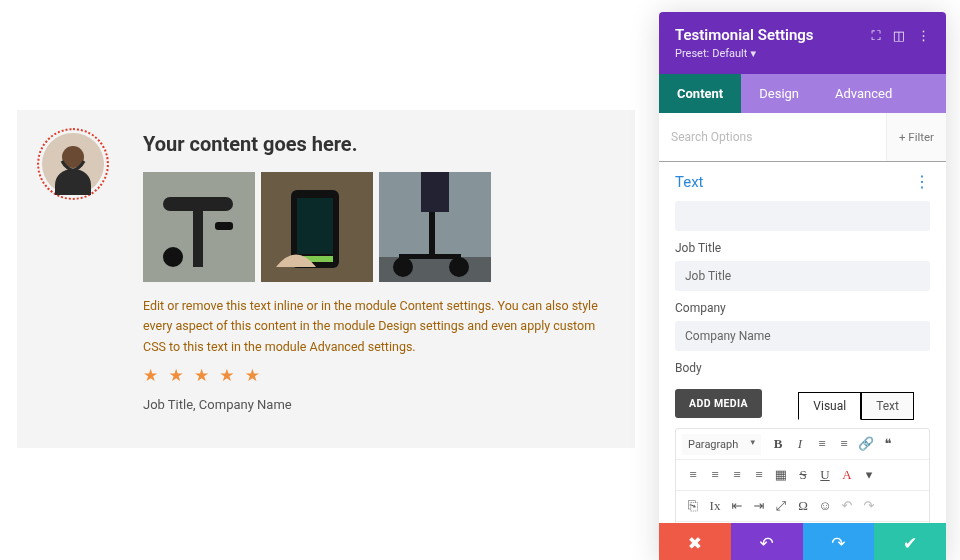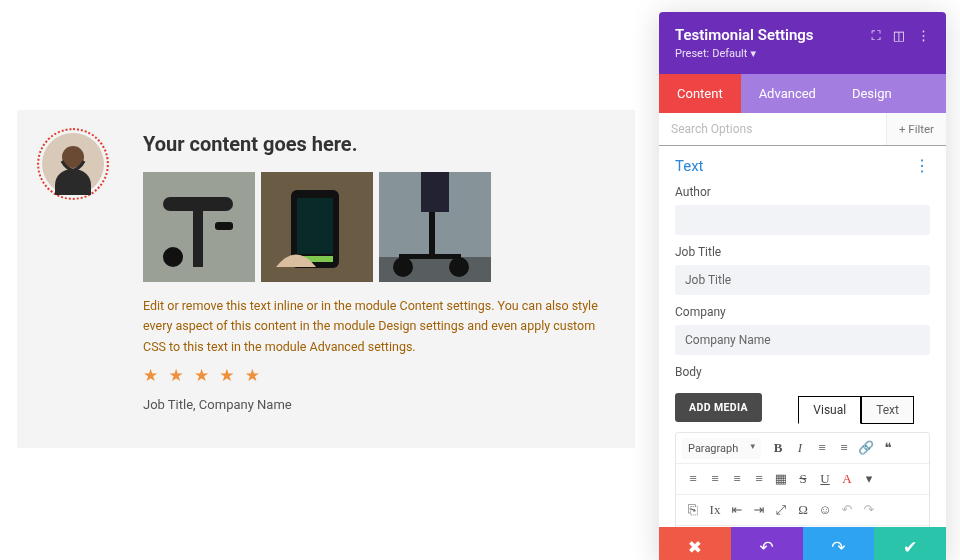--- a/index.html
+++ b/index.html
@@ -15,25 +15,25 @@
 .desc{font-size:12.5px;line-height:1.62;color:#a16207;margin-bottom:8px}
 .stars{color:#ef8f3b;font-size:17px;letter-spacing:3px;margin-bottom:12px}
 .meta{font-size:13px;color:#555}
 .panel{position:absolute;right:14px;top:12px;width:287px;background:#fff;border-radius:4px;box-shadow:0 2px 30px rgba(0,0,0,.15);overflow:hidden}
 .ph{background:#6c2eb9;color:#fff;padding:14px 16px;display:flex;align-items:flex-start;justify-content:space-between}
 .ph .t{font-size:15px;font-weight:600}
 .ph .s{font-size:11px;opacity:.85;margin-top:3px;display:flex;align-items:flex-start;gap:3px}
 .hicons{display:flex;gap:12px;font-size:13px;opacity:.9;margin-top:2px}
 .tabs{display:flex;background:#a47de0;color:#fff;font-size:13px}
 .tabs div{padding:12px 18px;cursor:pointer}
-.tabs .active{background:#ef4444;font-weight:400}
+.tabs .active{background:#0f766e;font-weight:700}
 .srch{display:flex;border-bottom:1px solid #a3a3a3}
 .srch input{flex:1;border:none;padding:9px 12px;font-size:12px;outline:none}
 .srch input::placeholder{color:#bbb}
-.filter{padding:9px 12px;font-size:11.5px;color:#777;border-left:1px solid #eee;background:#fafafa;cursor:pointer}
+.filter{padding:17px 12px;font-size:11.5px;color:#777;border-left:1px solid #eee;background:#fafafa;cursor:pointer}
 .body{padding:10px 16px 0}
 .sect{display:flex;justify-content:space-between;align-items:center;margin-bottom:10px}
 .sect .ttl{color:#2b87da;font-size:15px}
 .sect .dots{color:#2b87da;font-size:16px}
 .lab{font-size:12px;color:#555;margin-top:10px;margin-bottom:6px}
 .inp{width:100%;border:none;background:#f1f3f6;border-radius:3px;padding:8px 10px;font-size:12px;color:#666}
 .addm{background:#4a4a4a;color:#fff;border:none;border-radius:3px;padding:8px 14px;font-size:10.5px;font-weight:700;letter-spacing:.4px;margin-top:8px;cursor:pointer}
 .editor-tabs{position:absolute;right:16px;margin-top:-26px;display:flex;font-size:12px}
 .etab{padding:6px 14px;border:1px solid #000000;background:#fafafa;color:#555;cursor:pointer}
 .etab.on{background:#fff;border-bottom:1px solid #fff;color:#333}
@@ -116,33 +116,32 @@
         </div>
     </div>
     <div class="hicons">
       <span>⛶</span>
       <span>◫</span>
       <span>⋮</span>
     </div>
   </div>
   <div class="tabs">
     <div class="active">Content</div>
+    <div>Design</div>
     <div>Advanced</div>
-    <div>Design</div>
   </div>
   <div class="srch">
     <input placeholder="Search Options" style="">
     <div class="filter"><span>+</span> <span>Filter</span></div>
   </div>
   <div class="body">
     <div class="sect">
       <div class="ttl">Text</div>
       <div class="dots">⋮</div>
     </div>
-    <div class="lab">Author</div>
     <input class="inp" value="" style="">
     <div class="lab">Job Title</div>
     <input class="inp" value="Job Title" style="">
     <div class="lab">Company</div>
     <input class="inp" value="Company Name" style="">
     <div class="lab">Body</div>
     <button class="addm">ADD MEDIA</button>
     <div style="position:relative;height:0">
       <div class="editor-tabs">
         <div class="etab on">Visual</div>

